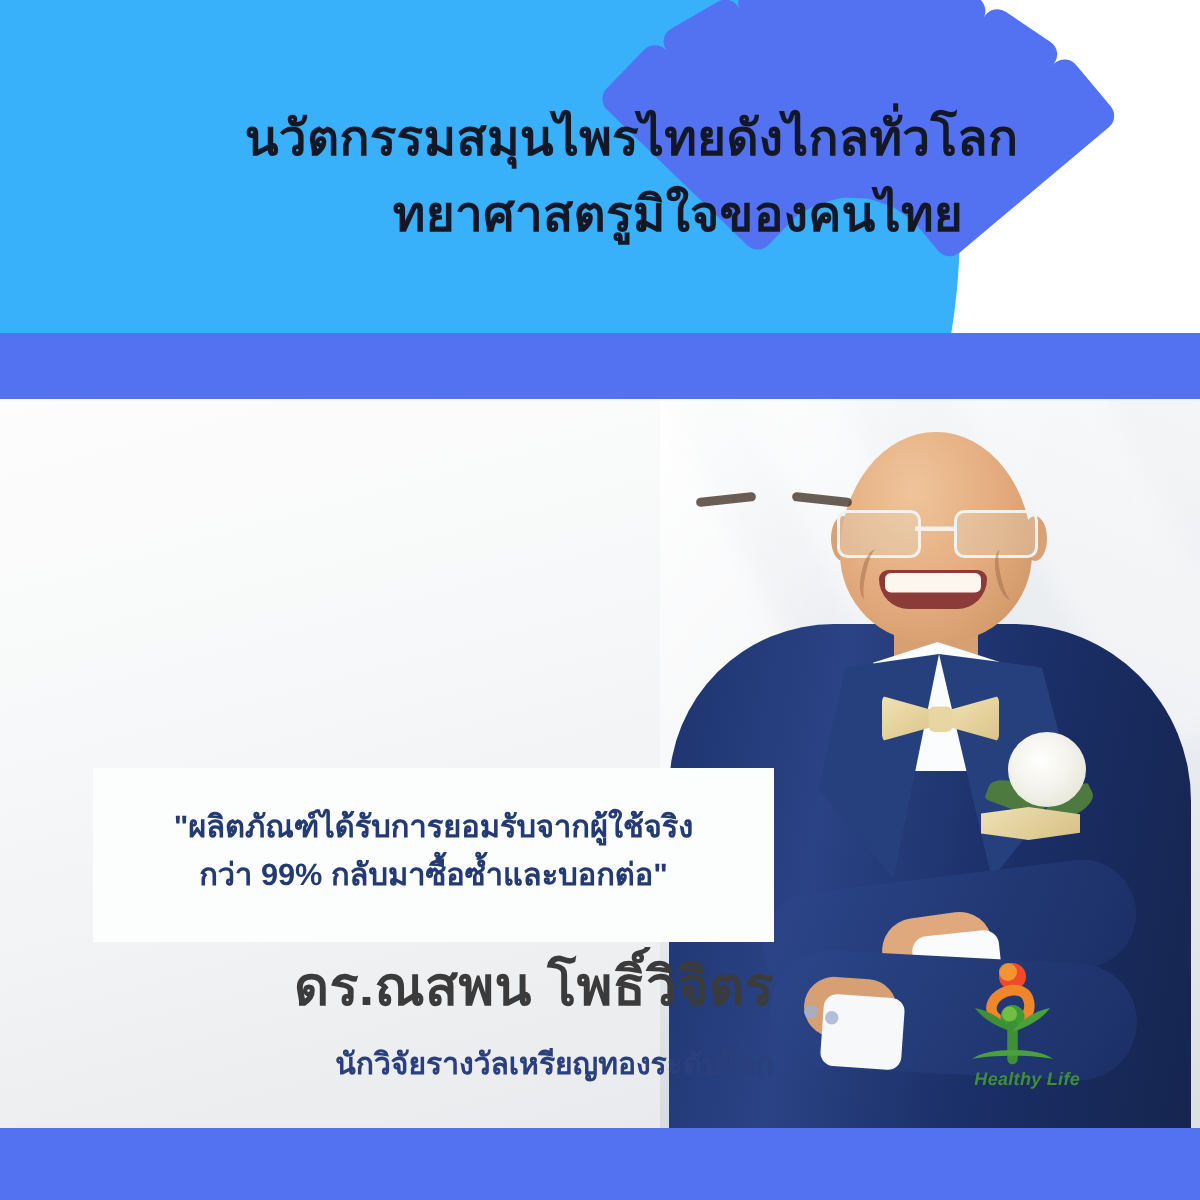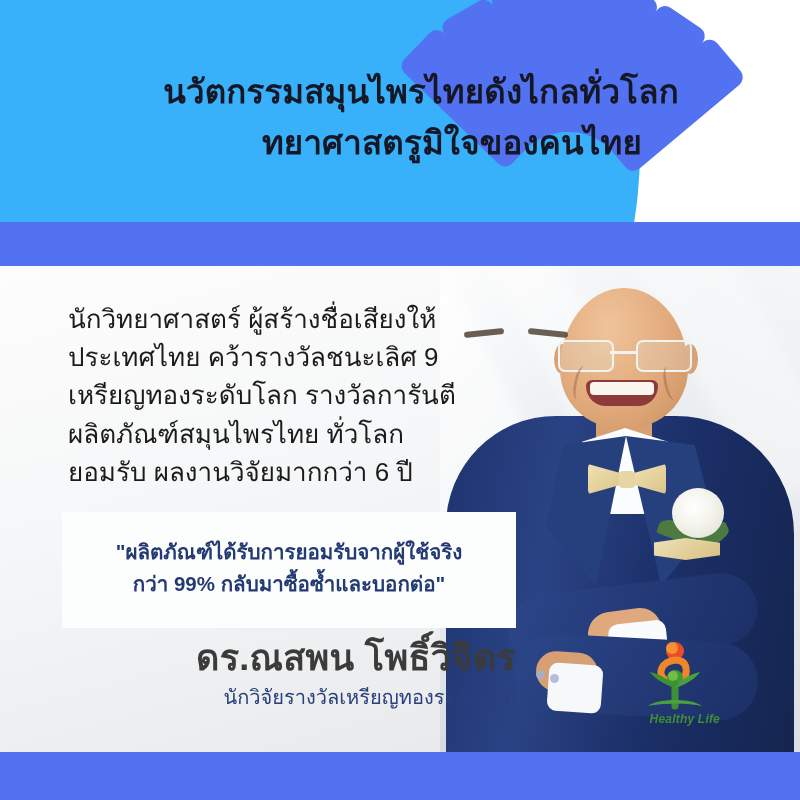--- a/index.html
+++ b/index.html
@@ -120,21 +120,21 @@
     background:#fcfdfd;z-index:7;
   }
   .quote{
     position:absolute;left:0;top:24px;width:454px;text-align:center;
     color:#243a73;font-size:20.5px;line-height:1.55;font-weight:bold;
   }
   .quote span{display:block;}
 
   .namewrap{position:absolute;left:62px;top:370px;width:454px;z-index:7;text-align:right;}
   .name{color:#3b3b3b;font-size:36px;font-weight:bold;line-height:1.2;letter-spacing:.3px;}
-  .role{color:#2a3f7c;font-size:20px;font-weight:normal;margin-top:2px;}
+  .role{color:#2a3f7c;font-size:20px;font-weight:bold;margin-top:14px;}
 
   
   .logo{position:absolute;left:630px;top:372px;width:90px;height:96px;z-index:8;}
   .logo-txt{position:absolute;left:0;top:74px;width:90px;text-align:right;
     font-size:12px;font-weight:bold;font-style:italic;color:#3f8f36;letter-spacing:.2px;}
 </style>
 </head>
 <body>
 
 <div class="poster">
@@ -207,27 +207,20 @@
             <div class="bridge"></div>
         </div>
         <div class="smileline l"></div>
         <div class="smileline r"></div>
         <div class="mouth">
           <div class="teeth"></div>
         </div>
       </div>
     </div>
 
-    <div class="lead">
-      <span>นักวิทยาศาสตร์ ผู้สร้างชื่อเสียงให้</span>
-      <span>ประเทศไทย คว้ารางวัลชนะเลิศ 9</span>
-      <span>เหรียญทองระดับโลก รางวัลการันตี</span>
-      <span>ผลิตภัณฑ์สมุนไพรไทย ทั่วโลก</span>
-      <span>ยอมรับ ผลงานวิจัยมากกว่า 6 ปี</span>
-    </div>
 
     <div class="quotebox">
       <div class="quote">
         <span>"ผลิตภัณฑ์ได้รับการยอมรับจากผู้ใช้จริง</span>
         <span>กว่า 99% กลับมาซื้อซ้ำและบอกต่อ"</span>
       </div>
     </div>
 
     <div class="namewrap">
       <div class="name">ดร.ณสพน โพธิ์วิจิตร</div>

